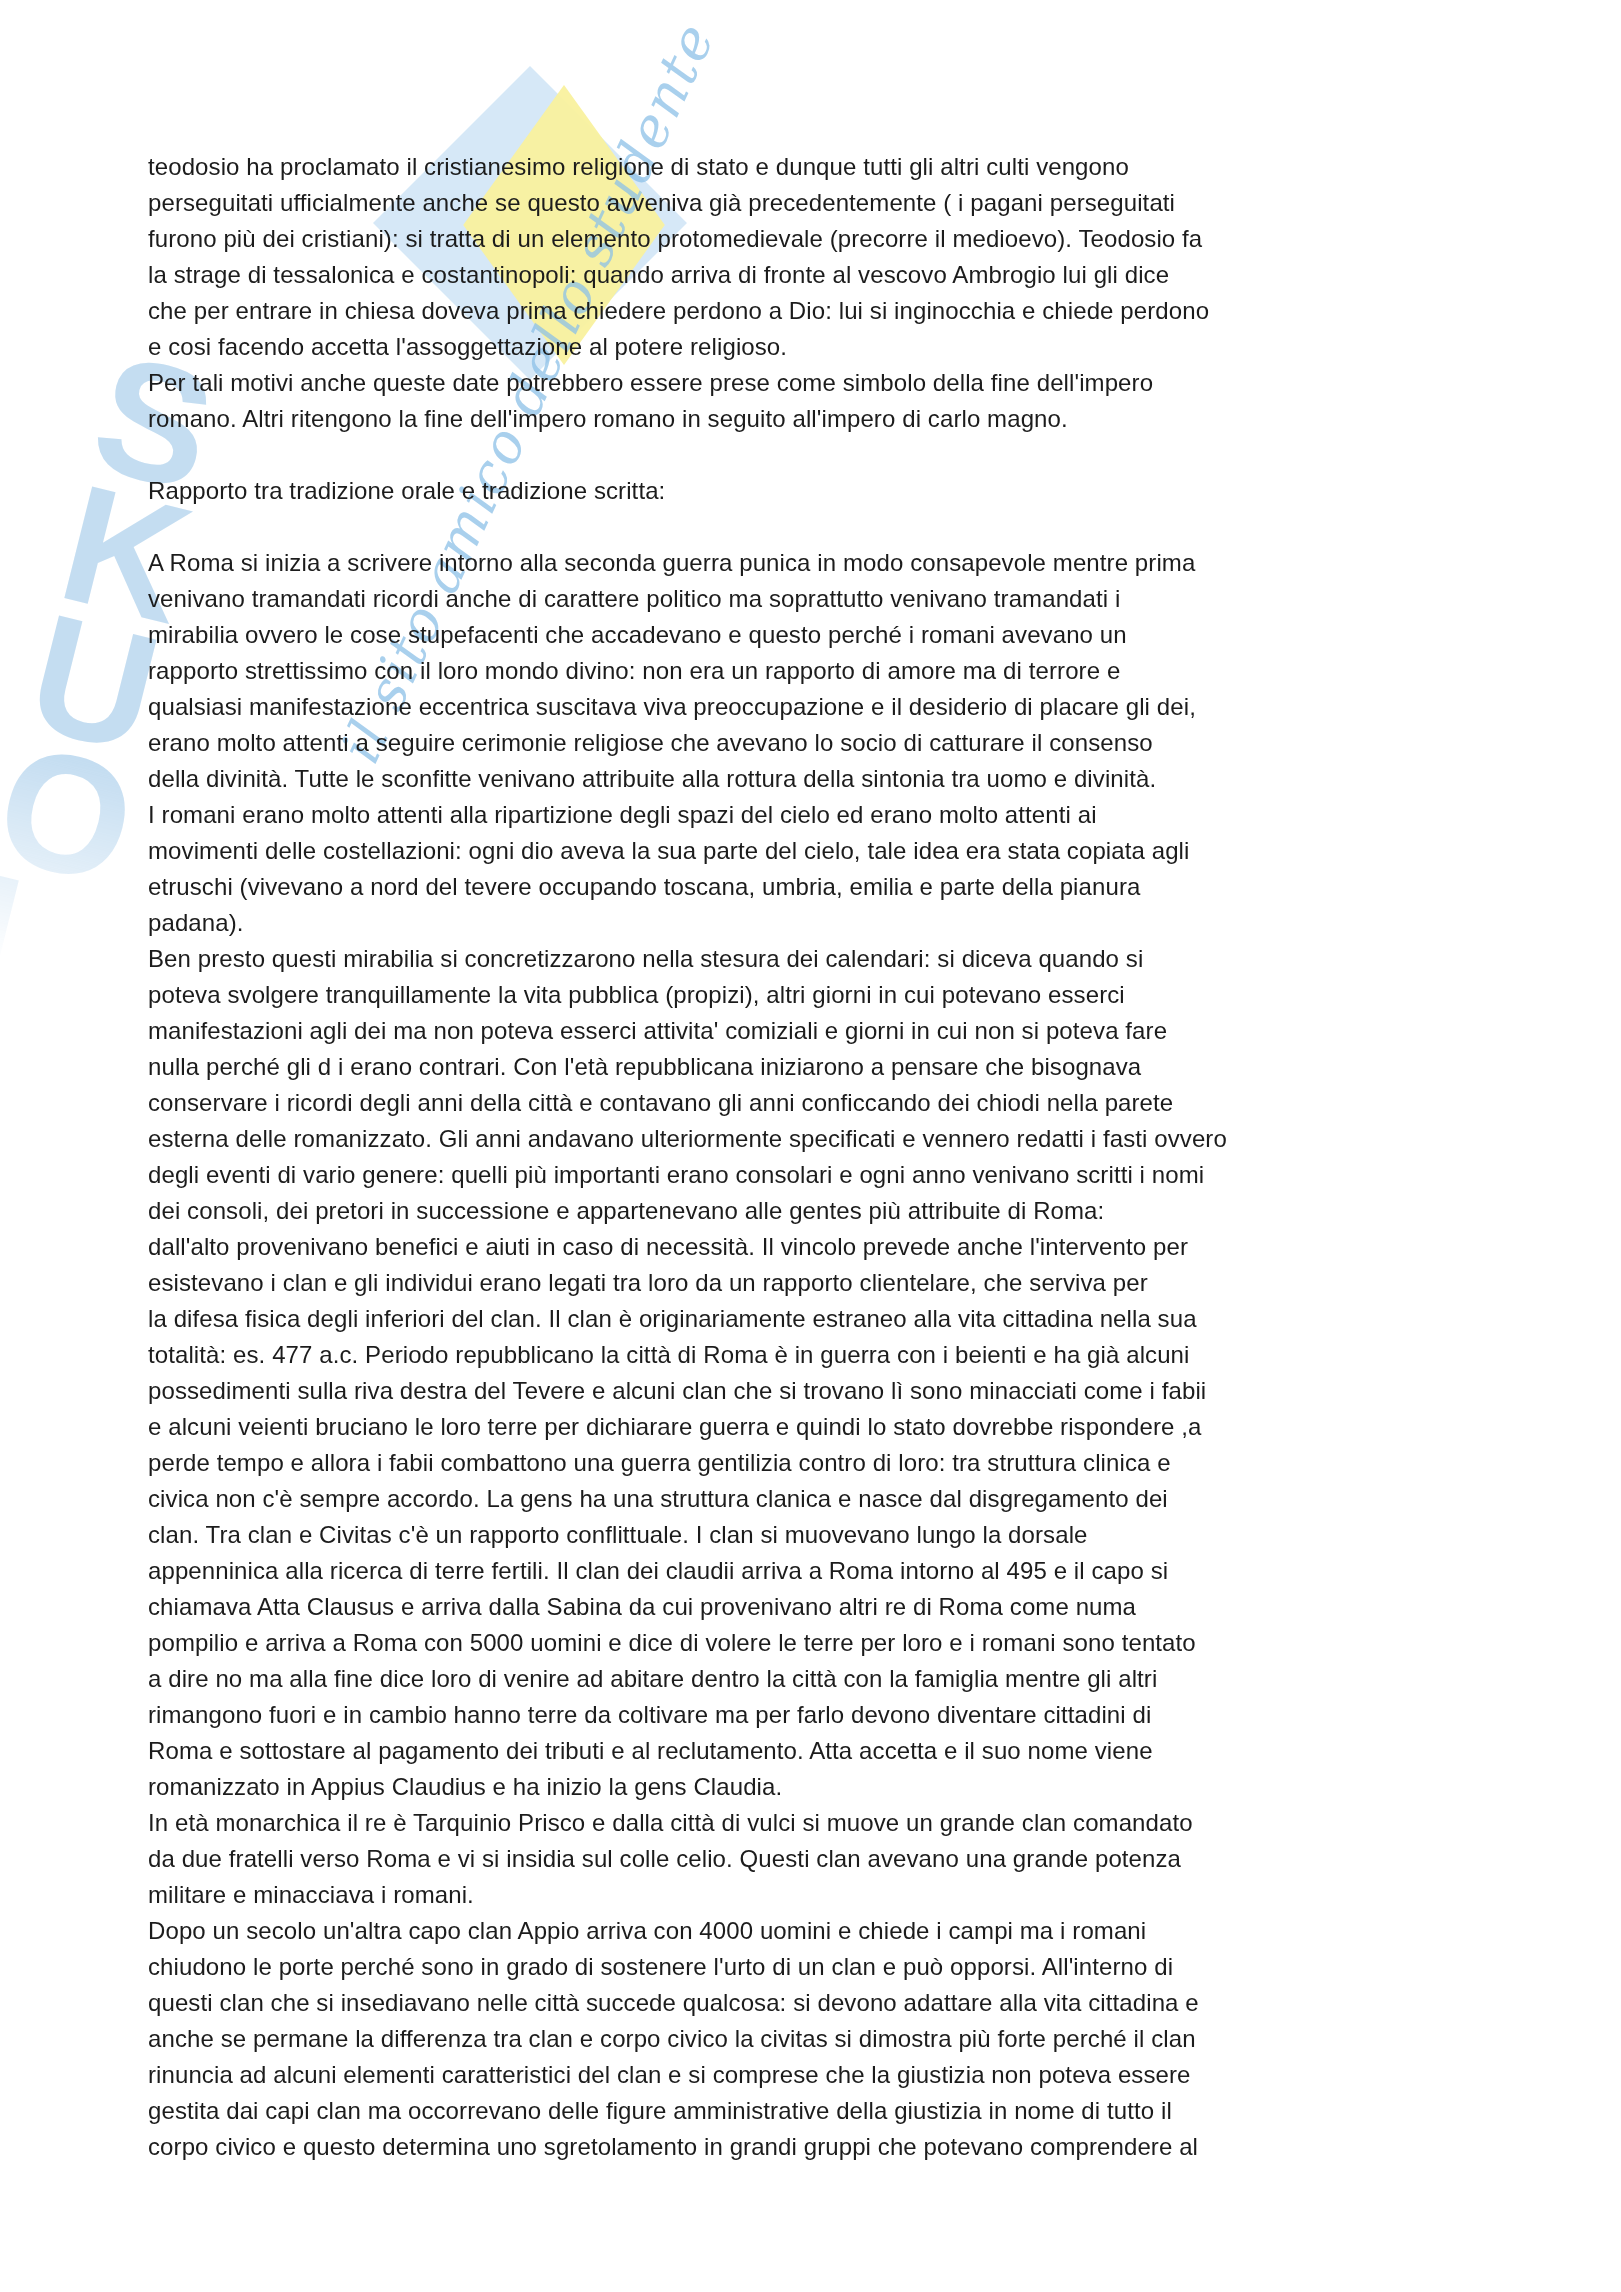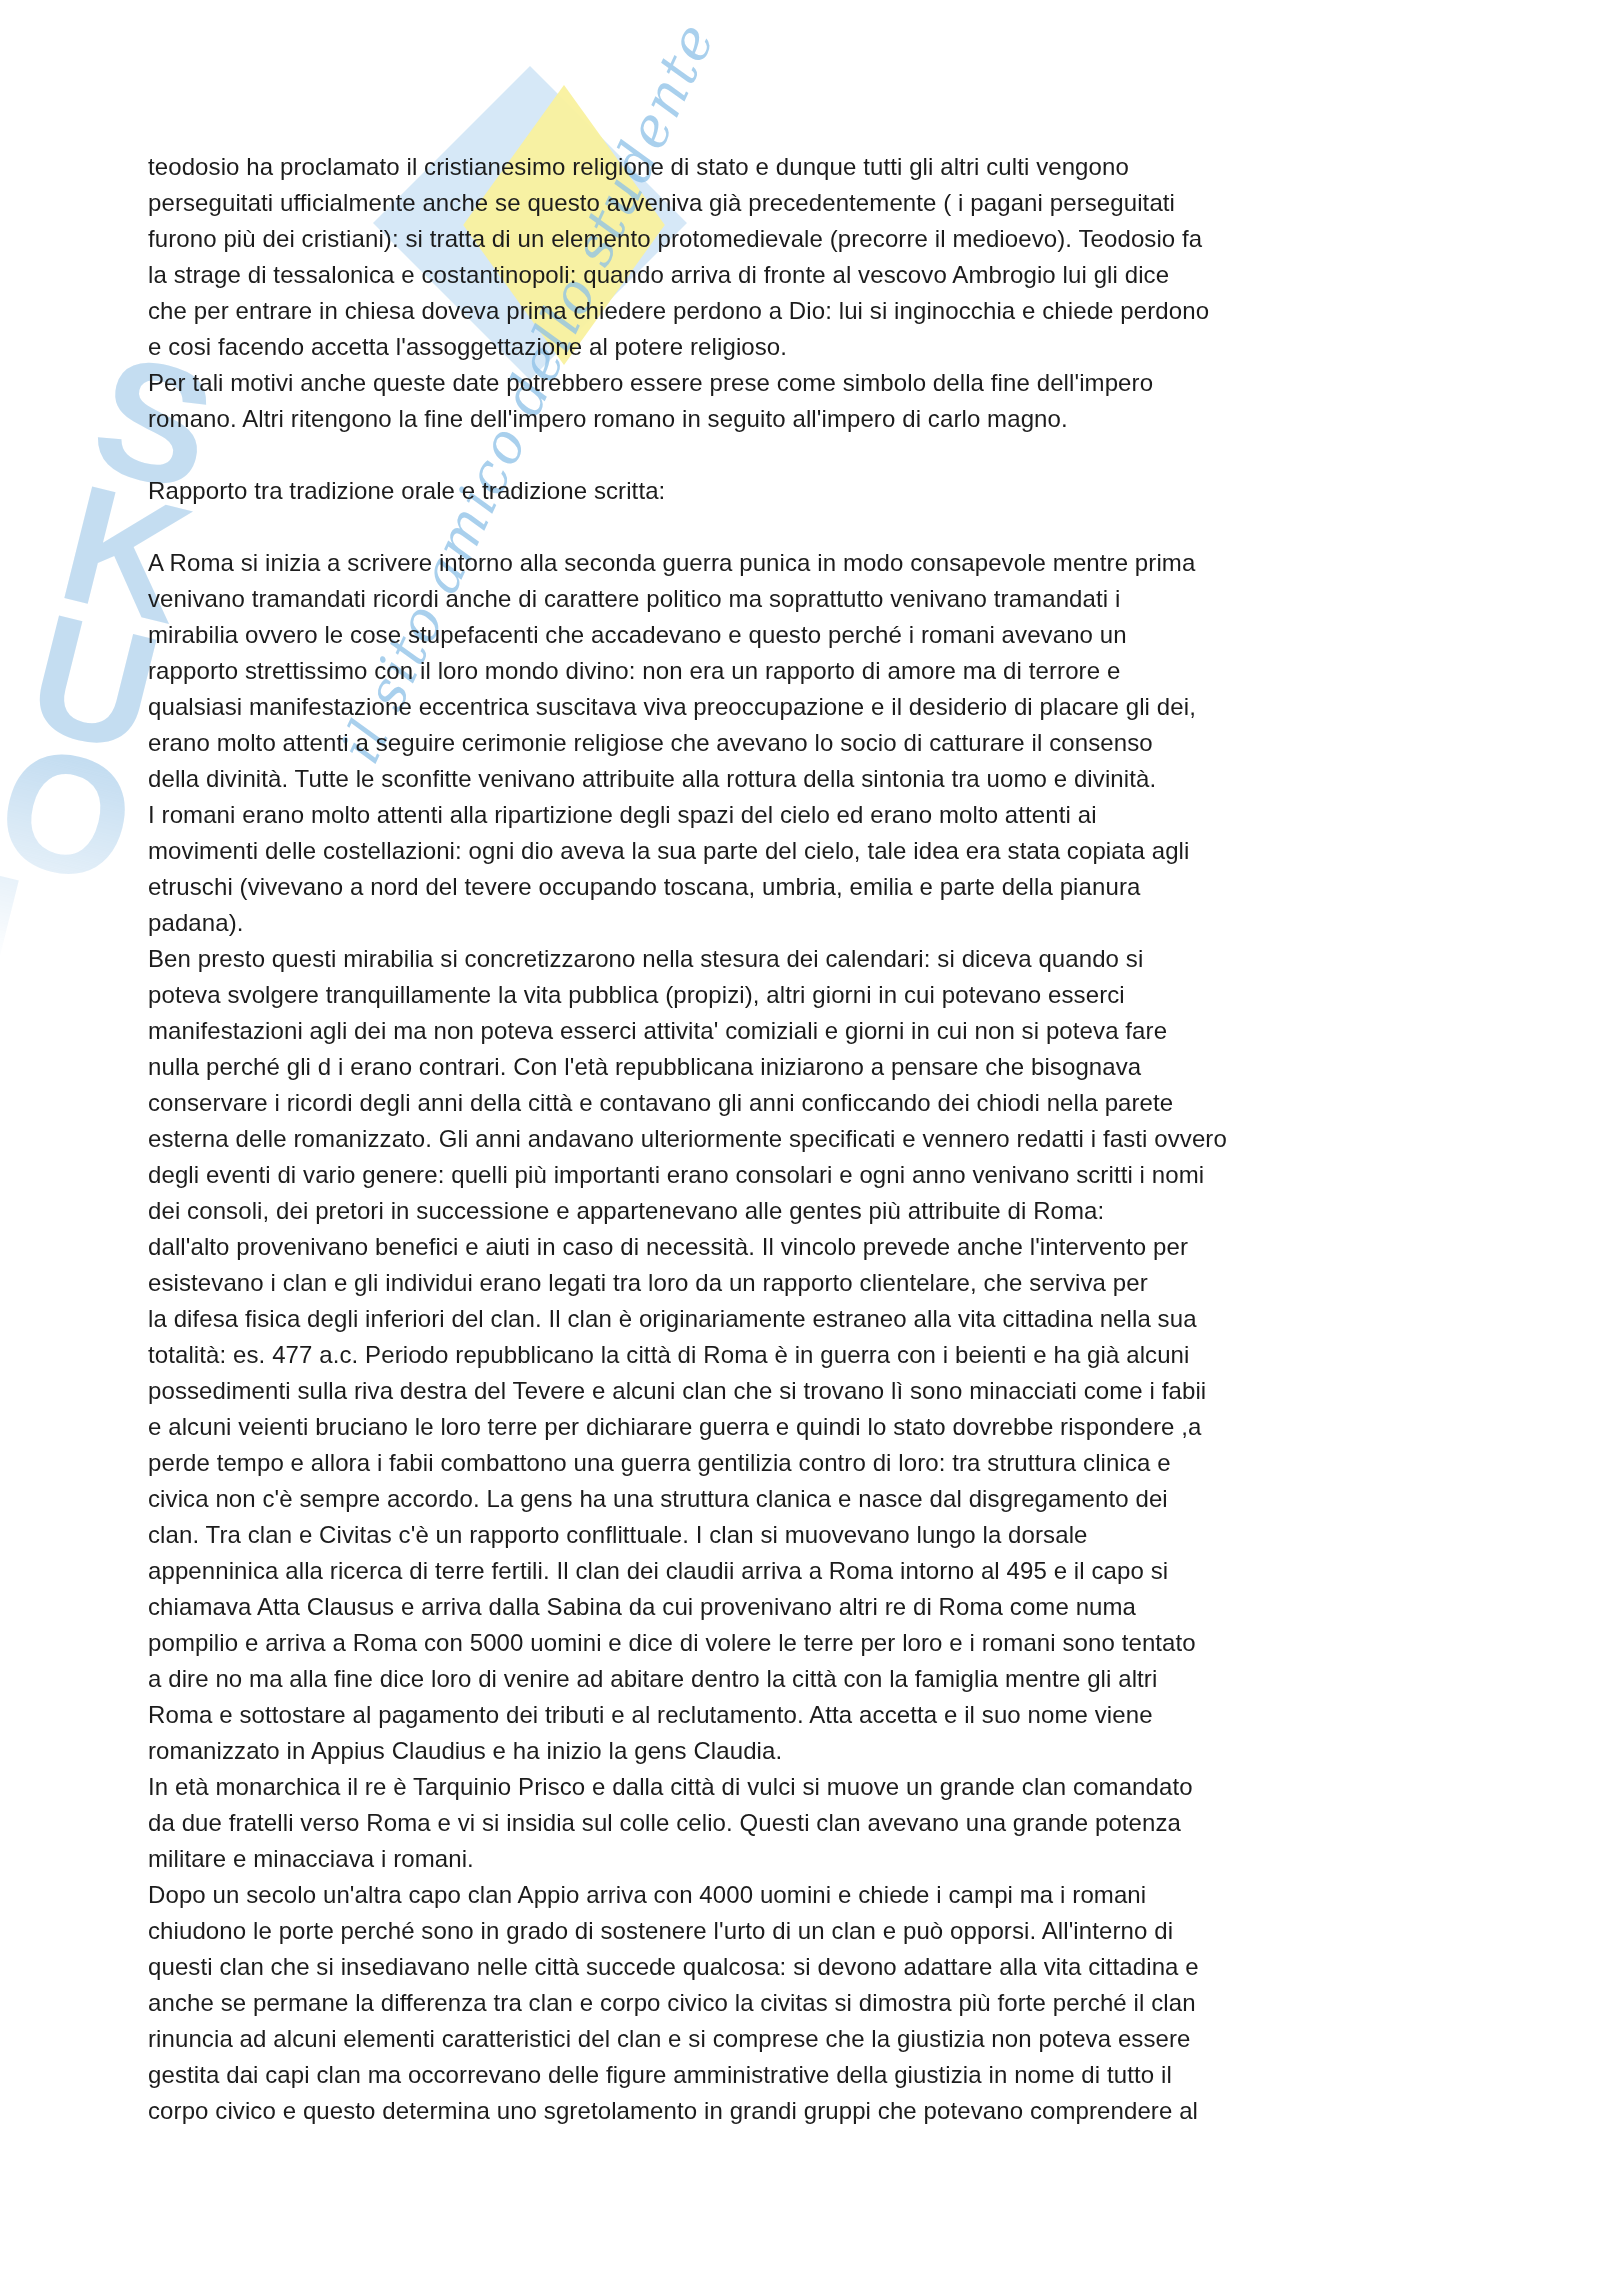--- a/index.html
+++ b/index.html
@@ -135,20 +135,21 @@
       <div class="line">totalità: es. 477 a.c. Periodo repubblicano la città di Roma è in guerra con i beienti e ha già alcuni</div>
       <div class="line">possedimenti sulla riva destra del Tevere e alcuni clan che si trovano lì sono minacciati come i fabii</div>
       <div class="line">e alcuni veienti bruciano le loro terre per dichiarare guerra e quindi lo stato dovrebbe rispondere ,a</div>
       <div class="line">perde tempo e allora i fabii combattono una guerra gentilizia contro di loro: tra struttura clinica e</div>
       <div class="line">civica non c'è sempre accordo. La gens ha una struttura clanica e nasce dal disgregamento dei</div>
       <div class="line">clan. Tra clan e Civitas c'è un rapporto conflittuale. I clan si muovevano lungo la dorsale</div>
       <div class="line">appenninica alla ricerca di terre fertili. Il clan dei claudii arriva a Roma intorno al 495 e il capo si</div>
       <div class="line">chiamava Atta Clausus e arriva dalla Sabina da cui provenivano altri re di Roma come numa</div>
       <div class="line">pompilio e arriva a Roma con 5000 uomini e dice di volere le terre per loro e i romani sono tentato</div>
       <div class="line">a dire no ma alla fine dice loro di venire ad abitare dentro la città con la famiglia mentre gli altri</div>
+      <div class="line">rimangono fuori e in cambio hanno terre da coltivare ma per farlo devono diventare cittadini di</div>
       <div class="line">Roma e sottostare al pagamento dei tributi e al reclutamento. Atta accetta e il suo nome viene</div>
       <div class="line">romanizzato in Appius Claudius e ha inizio la gens Claudia.</div>
       <div class="line">In età monarchica il re è Tarquinio Prisco e dalla città di vulci si muove un grande clan comandato</div>
       <div class="line">da due fratelli verso Roma e vi si insidia sul colle celio. Questi clan avevano una grande potenza</div>
       <div class="line">militare e minacciava i romani.</div>
       <div class="line">Dopo un secolo un'altra capo clan Appio arriva con 4000 uomini e chiede i campi ma i romani</div>
       <div class="line">chiudono le porte perché sono in grado di sostenere l'urto di un clan e può opporsi. All'interno di</div>
       <div class="line">questi clan che si insediavano nelle città succede qualcosa: si devono adattare alla vita cittadina e</div>
       <div class="line">anche se permane la differenza tra clan e corpo civico la civitas si dimostra più forte perché il clan</div>
       <div class="line">rinuncia ad alcuni elementi caratteristici del clan e si comprese che la giustizia non poteva essere</div>

